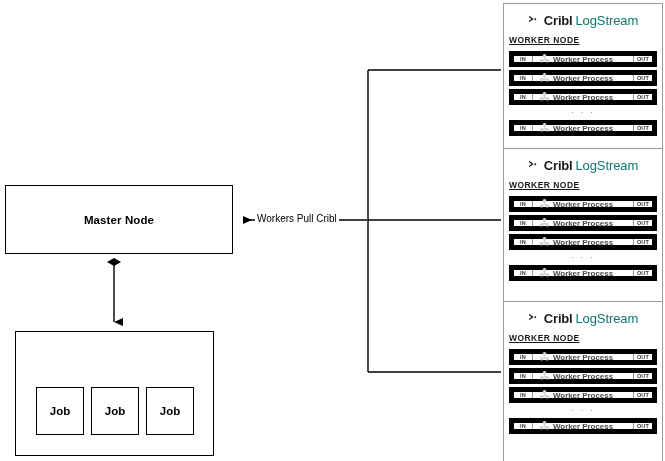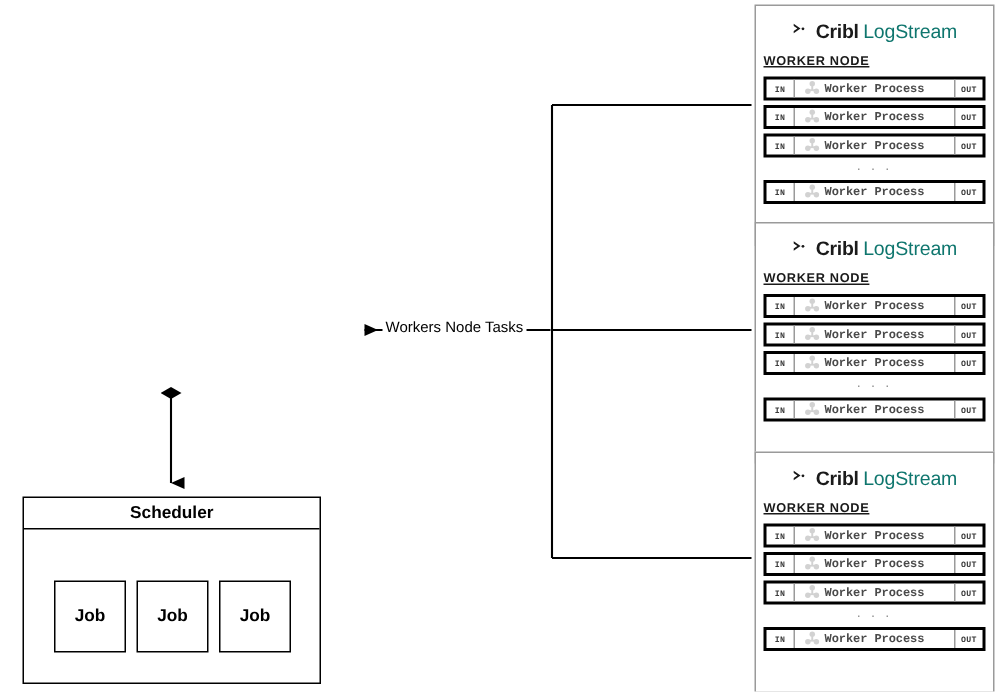--- a/index.html
+++ b/index.html
@@ -132,25 +132,24 @@
     color: #1a1a1a;
     letter-spacing: 0.45px;
     margin: 4px 0 6px 0;
     text-decoration: underline;
   }
 
   .wp-row {
     display: flex;
     align-items: stretch;
     height: 16px;
-    border: 2px solid #000000;
+    border: 5px solid #000000;
     box-sizing: border-box;
     margin-bottom: 3px;
     background: #ffffff;
-    font-family: Liberation Mono, monospace;
   }
   .wp-io {
     width: 19px;
     flex: 0 0 19px;
     display: flex;
     align-items: center;
     justify-content: center;
     font-size: 5.5px;
     font-weight: bold;
     color: #3b3b3b;
@@ -229,27 +228,27 @@
       <line x1="368" y1="70" x2="501" y2="70" stroke="#000" stroke-width="1.4"></line>
       <line x1="368" y1="220" x2="501" y2="220" stroke="#000" stroke-width="1.4"></line>
       <line x1="368" y1="372" x2="501" y2="372" stroke="#000" stroke-width="1.4"></line>
     </g>
 
     <g>
       <line x1="114" y1="262" x2="114" y2="322" stroke="#000" stroke-width="1.4" marker-start="url(#diamondEnd)" marker-end="url(#arrowDown)"></line>
     </g>
   </svg>
 
-  <div class="pull-label">Workers Node Tasks</div>
-
+  <div class="pull-label">Workers Pull Cribl</div>
+
+  <div class="abs master-node">
+    <span class="label">Master Node</span>
+  </div>
 
   <div class="abs scheduler">
-    <div class="scheduler-header">
-      <span class="label">Scheduler</span>
-    </div>
     <div class="scheduler-body">
       <div class="job-box job-1">
         <span class="label">Job</span>
       </div>
       <div class="job-box job-2">
         <span class="label">Job</span>
       </div>
       <div class="job-box job-3">
         <span class="label">Job</span>
       </div>

